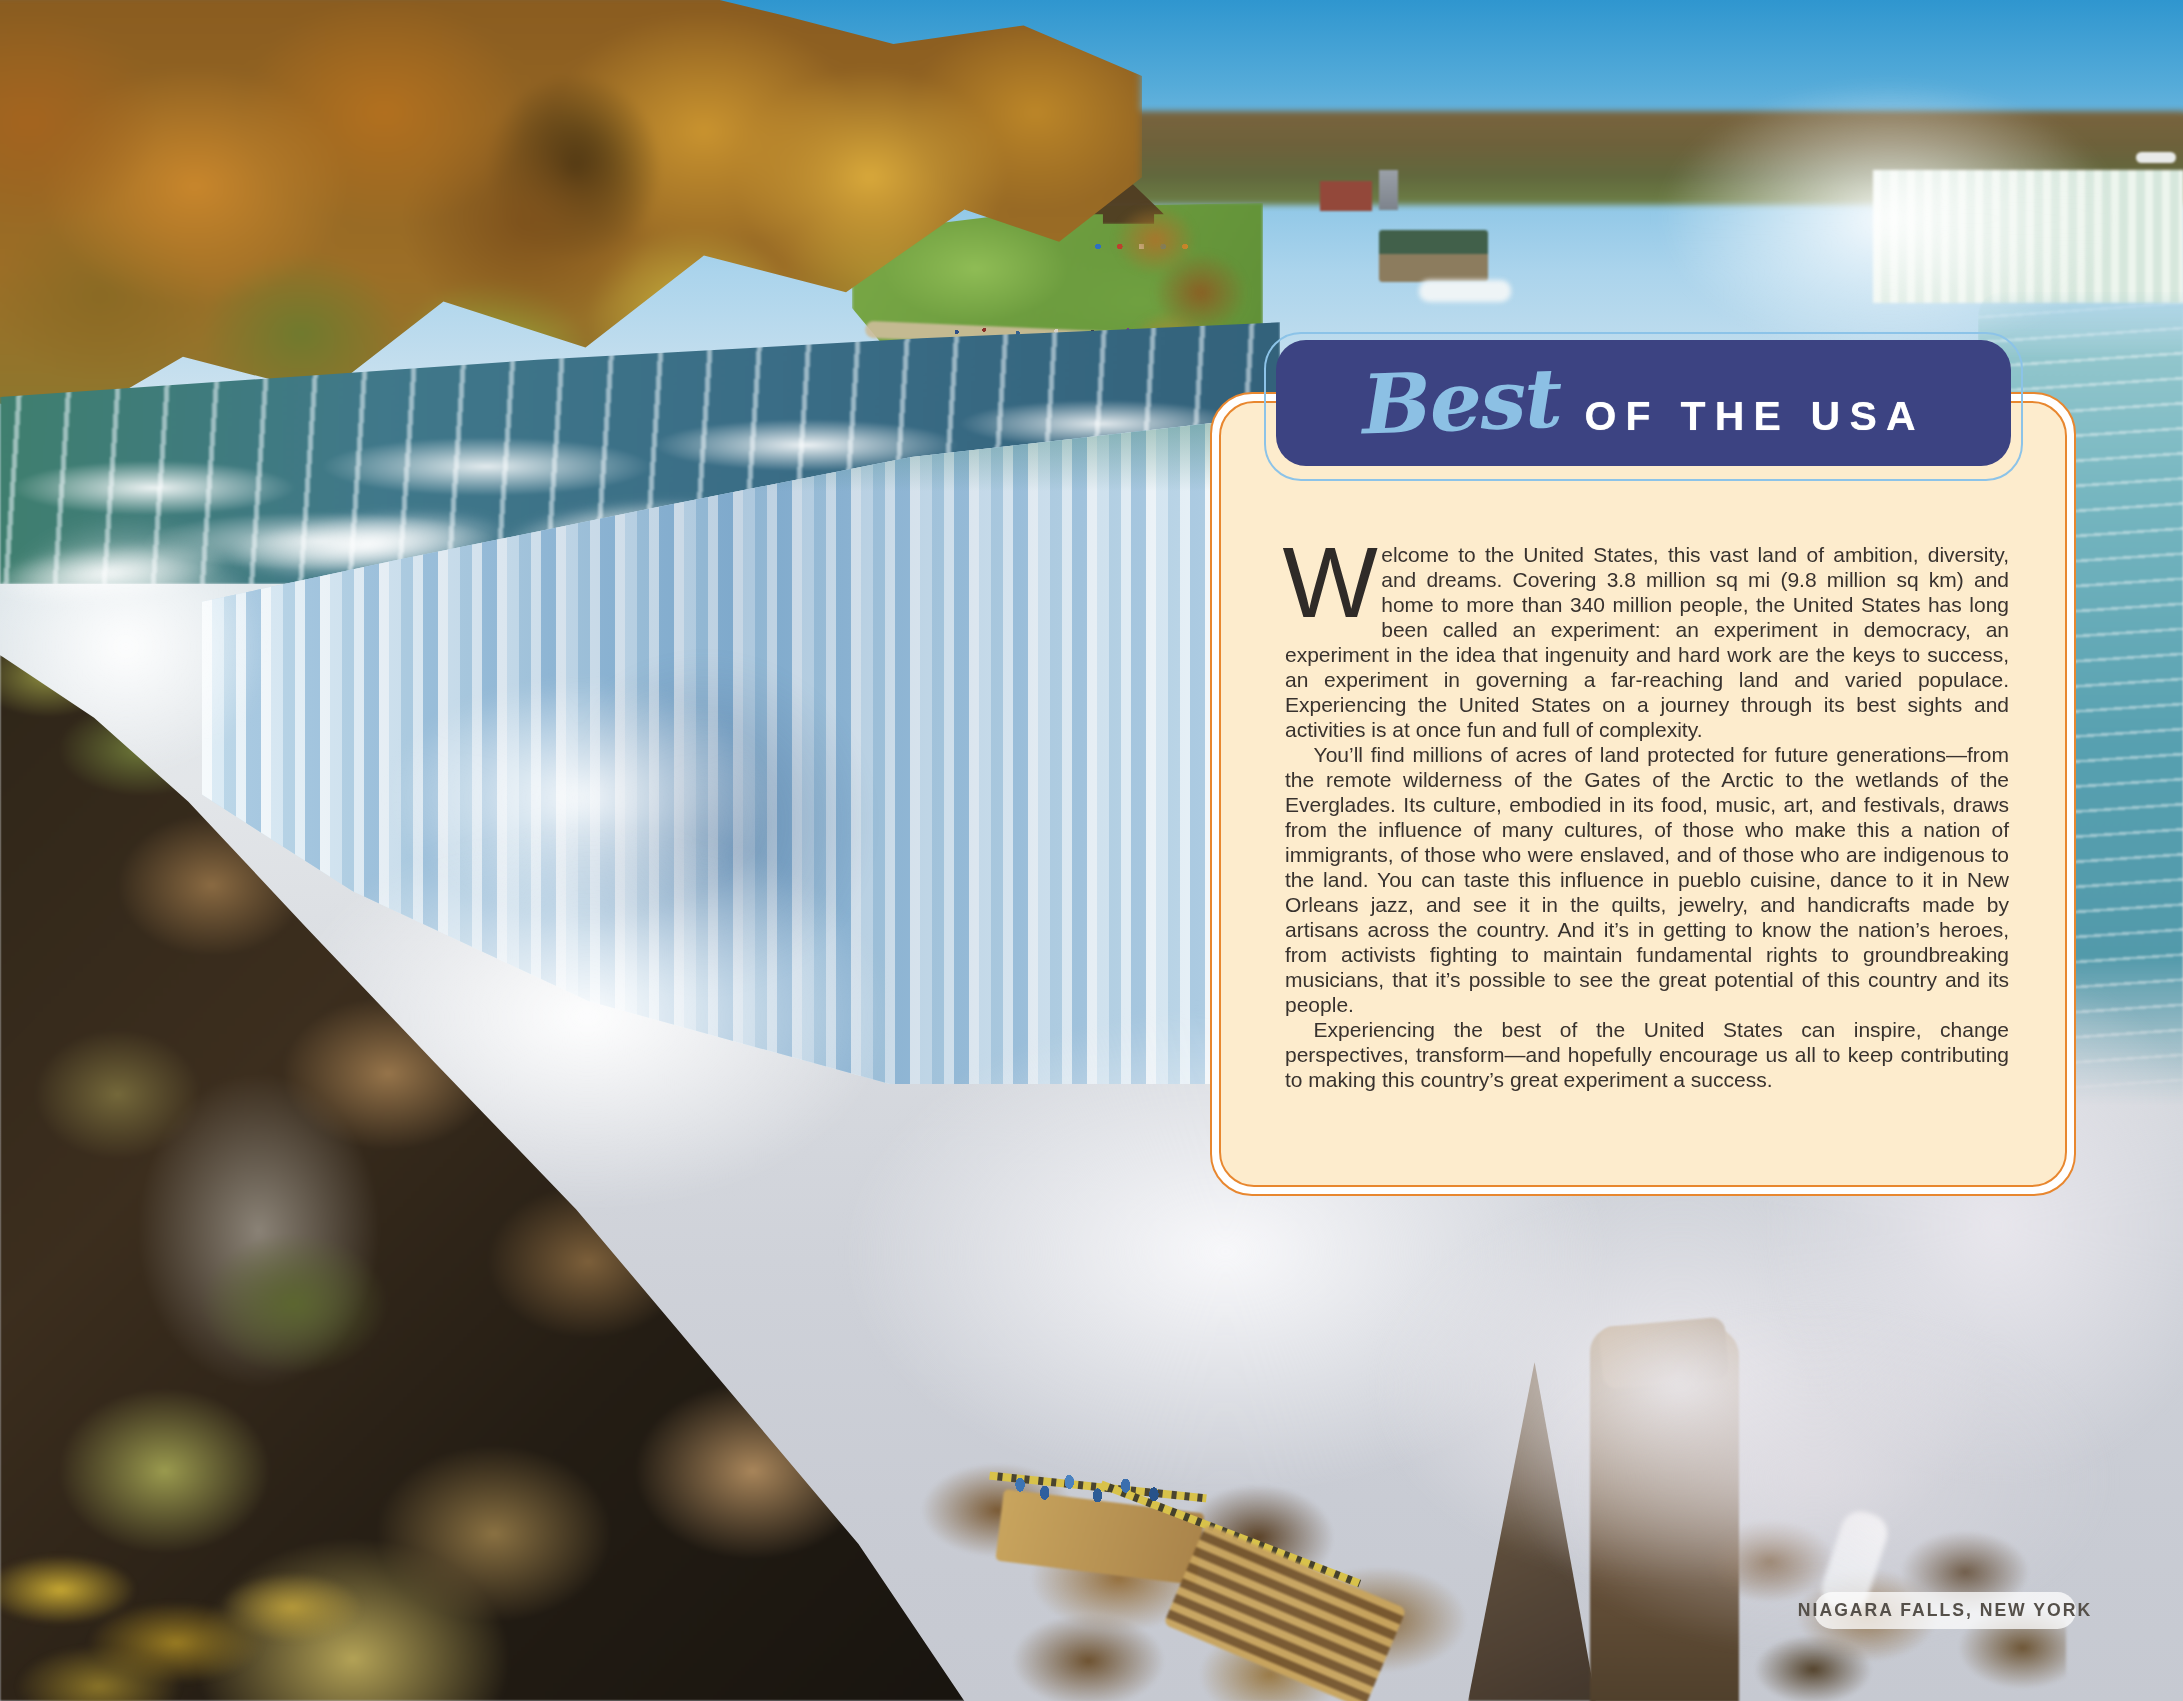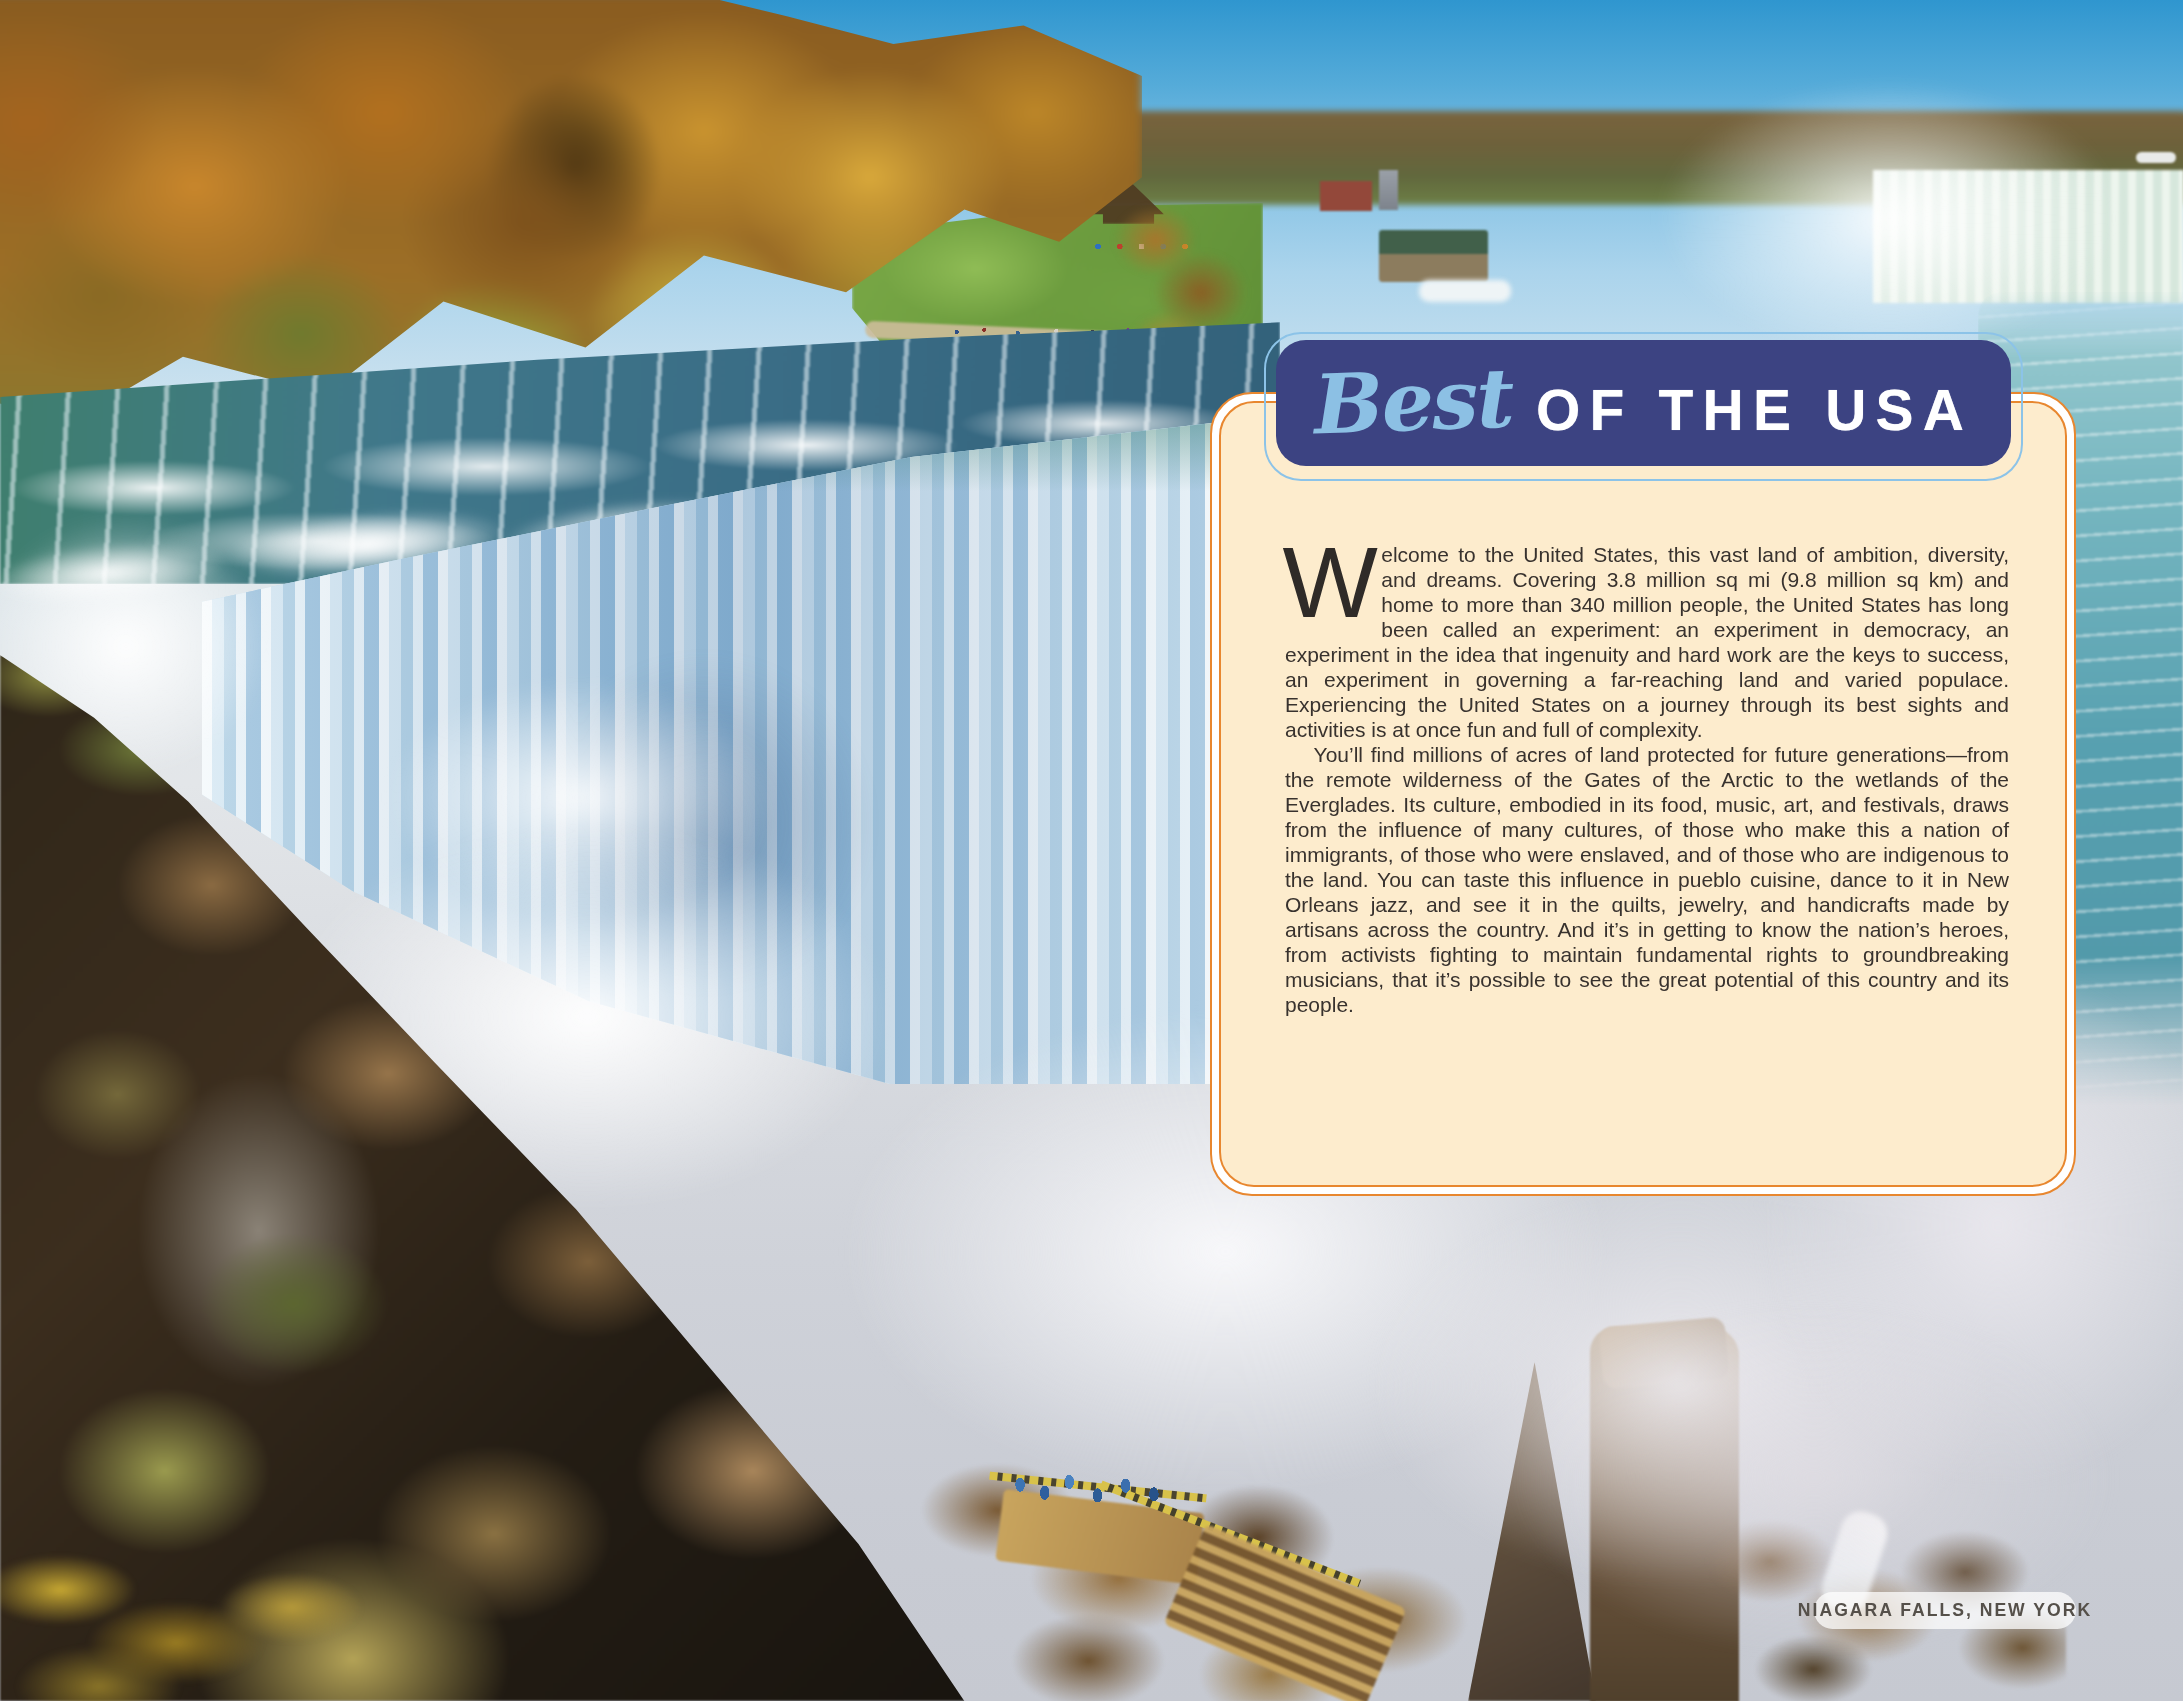--- a/index.html
+++ b/index.html
@@ -178,21 +178,21 @@
 
   
   .banner{left:1276px;top:340px;width:735px;height:126px;border-radius:30px;background:var(--navy);
       z-index:30;display:flex;align-items:baseline;justify-content:center;gap:23.5px;padding-top:20px;
       box-sizing:border-box;}
   .banner::after{content:"";position:absolute;left:-11.8px;right:-11.8px;top:-8.4px;bottom:-15px;
       border:2.5px solid var(--sky-outline);border-radius:37px;pointer-events:none;}
   .banner .script{font-family:"DejaVu Serif",serif;font-style:italic;font-weight:bold;
       font-size:82px;line-height:82px;color:var(--script-blue);letter-spacing:-1.7px;
       transform:rotate(-2deg);}
-  .banner .caps{font-weight:700;font-size:57px;line-height:57px;color:#fff;letter-spacing:9.2px;
+  .banner .caps{font-weight:700;font-size:41px;line-height:57px;color:#fff;letter-spacing:9.2px;
       text-shadow:0 0 0.8px rgba(255,255,255,.7);}
 
   
   .caption-pill{left:1814px;top:1592px;width:262px;height:37px;border-radius:18.5px;z-index:40;
       background:rgba(255,255,255,.74);display:flex;align-items:center;justify-content:center;
       color:#55504a;font-size:17.6px;font-weight:600;letter-spacing:2px;white-space:nowrap;}
 </style>
 </head>
 <body>
 
@@ -242,20 +242,21 @@
     <div class="L mist" id="m5"></div>
   </div>
 
   <div class="L note-box">
     <div class="note-inner"></div>
   </div>
 
   <div class="L intro-text">
     <p class="para"><span class="dropcap">W</span><span>elcome to the United States, this vast land of ambition, diversity, and dreams. Covering 3.8 million sq mi (9.8 million sq km) and home to more than 340 million people, the United States has long been called an experiment: an experiment in democracy, an experiment in the idea that ingenuity and hard work are the keys to success, an experiment in governing a far-reaching land and varied populace. Experiencing the United States on a journey through its best sights and activities is at once fun and full of complexity.</span></p>
     <p class="para indent">You’ll find millions of acres of land protected for future generations—from the remote wilderness of the Gates of the Arctic to the wetlands of the Everglades. Its culture, embodied in its food, music, art, and festivals, draws from the influence of many cultures, of those who make this a nation of immigrants, of those who were enslaved, and of those who are indigenous to the land. You can taste this influence in pueblo cuisine, dance to it in New Orleans jazz, and see it in the quilts, jewelry, and handicrafts made by artisans across the country. And it’s in getting to know the nation’s heroes, from activists fighting to maintain fundamental rights to groundbreaking musicians, that it’s possible to see the great potential of this country and its people.</p>
+    <p class="para indent">Experiencing the best of the United States can inspire, change perspectives, transform—and hopefully encourage us all to keep contributing to making this country’s great experiment a success.</p>
   </div>
 
   <div class="L banner">
     <span class="script">Best</span>
     <span class="caps">OF THE USA</span>
   </div>
 
   <div class="L caption-pill">
     <span>NIAGARA FALLS, NEW YORK</span>
   </div>

